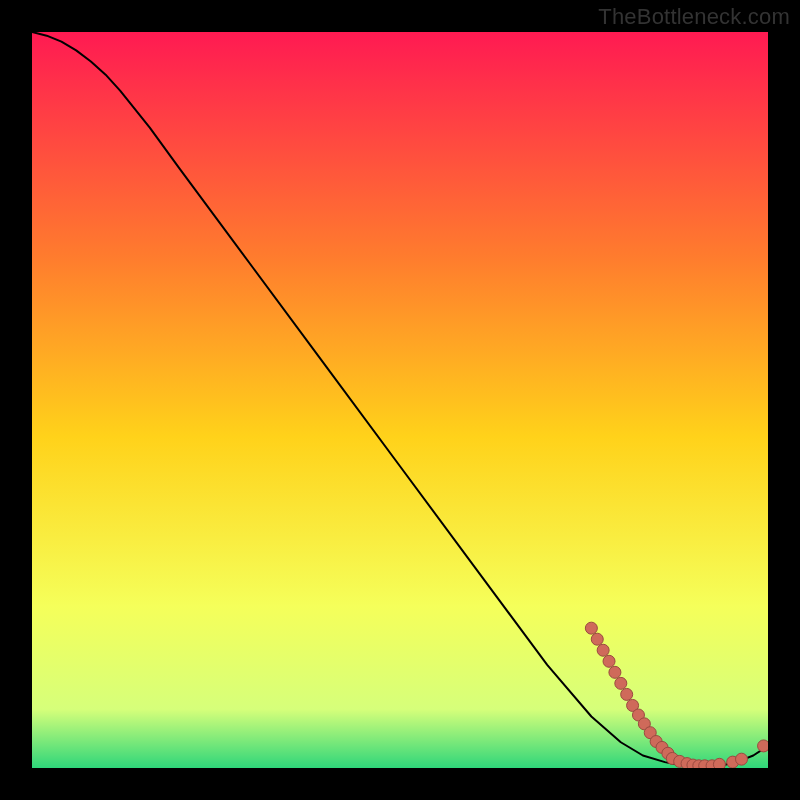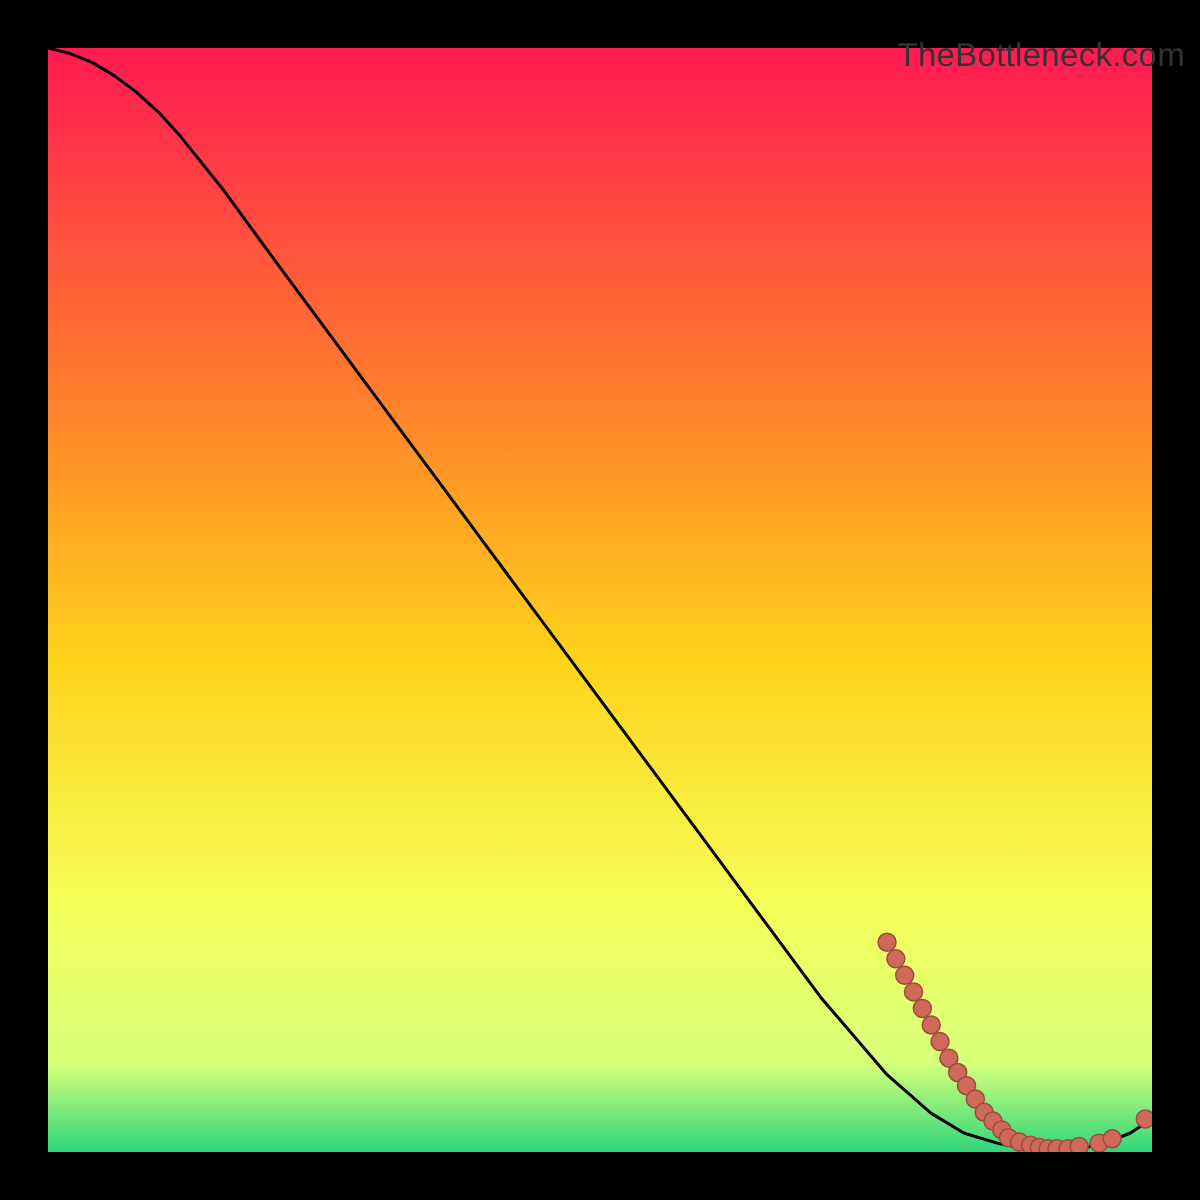--- a/index.html
+++ b/index.html
@@ -19,21 +19,20 @@
   }
   .watermark {
     position: absolute;
     top: 4px;
     right: 10px;
     color: #333;
     font-size: 22px;
     letter-spacing: 0.2px;
     z-index: 5;
     user-select: none;
-    margin-top: 20px;
   }
   .plot {
     position: absolute;
     left: 32px;
     top: 32px;
     width: 736px;
     height: 736px;
   }
   .plot svg {
     display: block;

